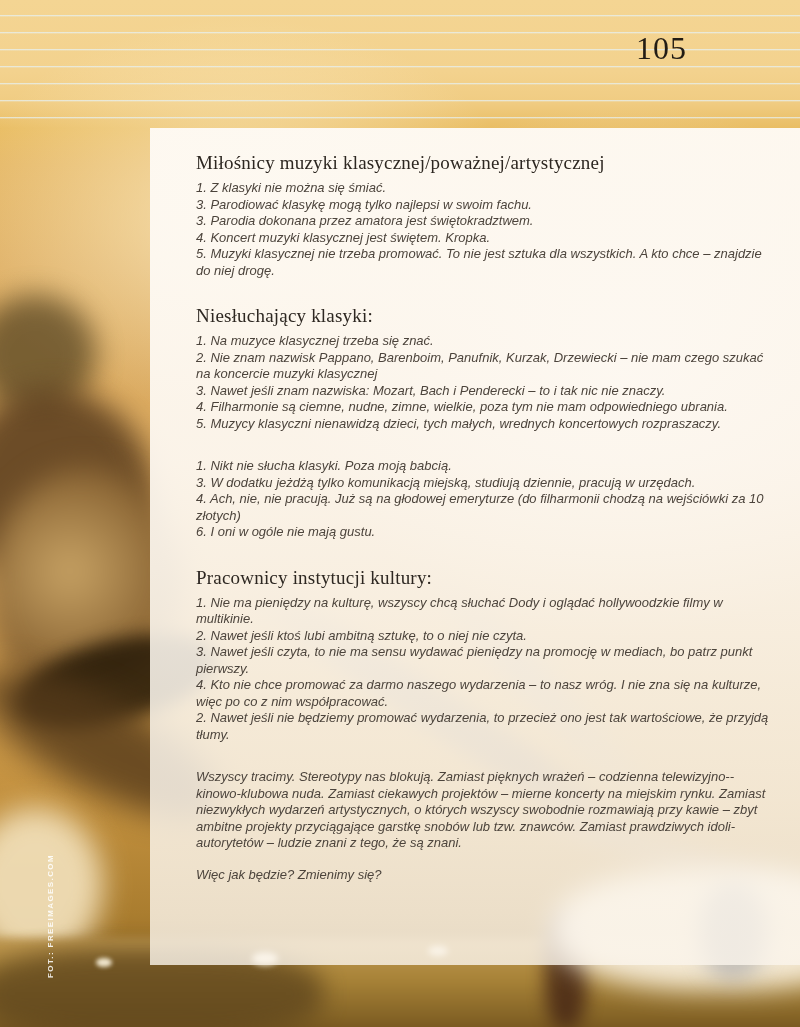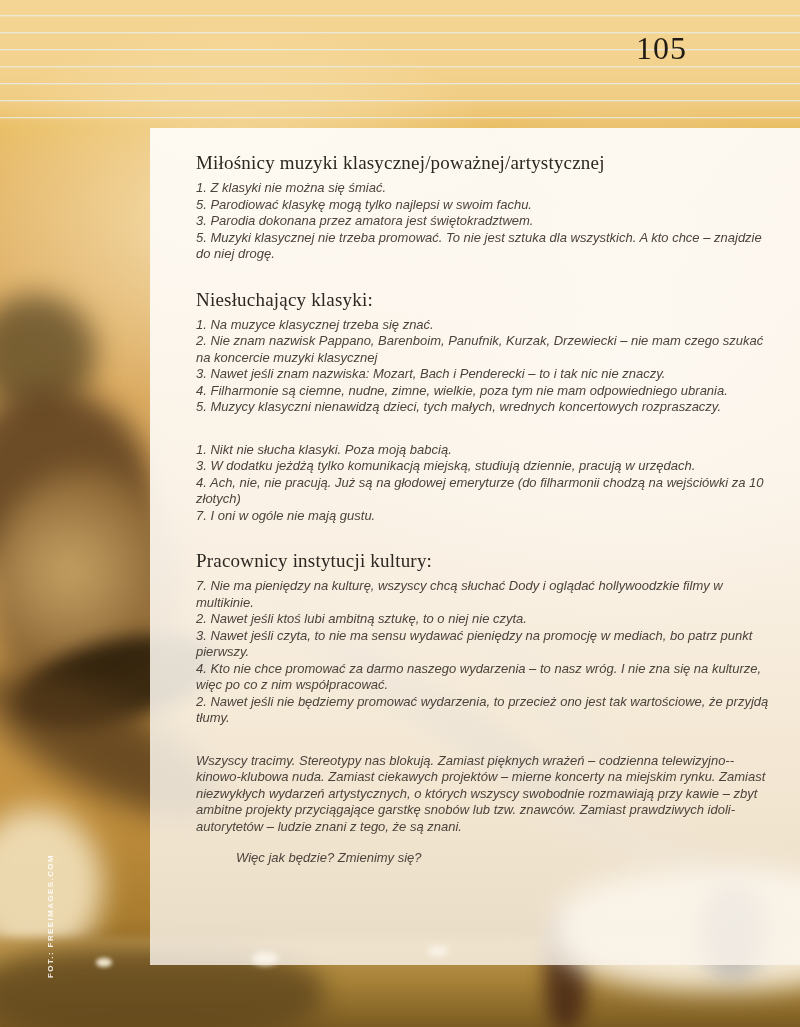--- a/index.html
+++ b/index.html
@@ -79,21 +79,21 @@
   .section { margin:0 0 26px 0; }
   .section h2 {
     font-family:"Liberation Serif", serif; font-weight:normal;
     font-size:19px; line-height:22px; letter-spacing:.2px;
     color:#2d2721; margin:0 0 6px 0;
   }
   .section p, .closing p {
     font-size:13px; line-height:16.5px; color:#4c443c; margin:0;font-style:italic;
   }
   .closing { margin-top:4px; }
-  .closing .question { margin-top:15px;margin-left:40px; }
+  .closing .question { margin-top:15px; }
 </style>
 </head>
 <body>
 
 <div class="page">
 
   <div class="bg-base"></div>
   <div class="bg-lines"></div>
   <div class="blob blob-dark-1"></div>
   <div class="blob blob-dark-2"></div>
@@ -114,44 +114,45 @@
   <div class="blob fleck-3"></div>
 
   <div class="page-number">105</div>
   <div class="photo-credit">FOT.: FREEIMAGES.COM</div>
 
   <div class="content-box">
 
     <div class="section">
       <h2>Miłośnicy muzyki klasycznej/poważnej/artystycznej</h2>
       <p>1. Z klasyki nie można się śmiać.</p>
-      <p>5. Parodiować klasykę mogą tylko najlepsi w swoim fachu.</p>
+      <p>3. Parodiować klasykę mogą tylko najlepsi w swoim fachu.</p>
       <p>3. Parodia dokonana przez amatora jest świętokradztwem.</p>
+      <p>4. Koncert muzyki klasycznej jest świętem. Kropka.</p>
       <p>5. Muzyki klasycznej nie trzeba promować. To nie jest sztuka dla wszystkich. A kto chce – znajdzie do niej drogę.</p>
     </div>
 
     <div class="section">
       <h2>Niesłuchający klasyki:</h2>
       <p>1. Na muzyce klasycznej trzeba się znać.</p>
       <p>2. Nie znam nazwisk Pappano, Barenboim, Panufnik, Kurzak, Drzewiecki – nie mam czego szukać na koncercie muzyki klasycznej</p>
       <p>3. Nawet jeśli znam nazwiska: Mozart, Bach i Penderecki – to i tak nic nie znaczy.</p>
       <p>4. Filharmonie są ciemne, nudne, zimne, wielkie, poza tym nie mam odpowiedniego ubrania.</p>
       <p>5. Muzycy klasyczni nienawidzą dzieci, tych małych, wrednych koncertowych rozpraszaczy.</p>
     </div>
 
     <div class="section">
       <p>1. Nikt nie słucha klasyki. Poza moją babcią.</p>
       <p>3. W dodatku jeżdżą tylko komunikacją miejską, studiują dziennie, pracują w urzędach.</p>
       <p>4. Ach, nie, nie pracują. Już są na głodowej emeryturze (do filharmonii chodzą na wejściówki za 10 złotych)</p>
-      <p>7. I oni w ogóle nie mają gustu.</p>
+      <p>6. I oni w ogóle nie mają gustu.</p>
     </div>
 
     <div class="section">
       <h2>Pracownicy instytucji kultury:</h2>
-      <p>7. Nie ma pieniędzy na kulturę, wszyscy chcą słuchać Dody i oglądać hollywoodzkie filmy w multikinie.</p>
+      <p>1. Nie ma pieniędzy na kulturę, wszyscy chcą słuchać Dody i oglądać hollywoodzkie filmy w multikinie.</p>
       <p>2. Nawet jeśli ktoś lubi ambitną sztukę, to o niej nie czyta.</p>
       <p>3. Nawet jeśli czyta, to nie ma sensu wydawać pieniędzy na promocję w mediach, bo patrz punkt pierwszy.</p>
       <p>4. Kto nie chce promować za darmo naszego wydarzenia – to nasz wróg. I nie zna się na kulturze, więc po co z nim współpracować.</p>
       <p>2. Nawet jeśli nie będziemy promować wydarzenia, to przecież ono jest tak wartościowe, że przyjdą tłumy.</p>
     </div>
 
     <div class="closing">
       <p>Wszyscy tracimy. Stereotypy nas blokują. Zamiast pięknych wrażeń – codzienna telewizyjno--kinowo-klubowa nuda. Zamiast ciekawych projektów – mierne koncerty na miejskim rynku. Zamiast niezwykłych wydarzeń artystycznych, o których wszyscy swobodnie rozmawiają przy kawie – zbyt ambitne projekty przyciągające garstkę snobów lub tzw. znawców. Zamiast prawdziwych idoli-autorytetów – ludzie znani z tego, że są znani.</p>
       <p class="question">Więc jak będzie? Zmienimy się?</p>
     </div>

